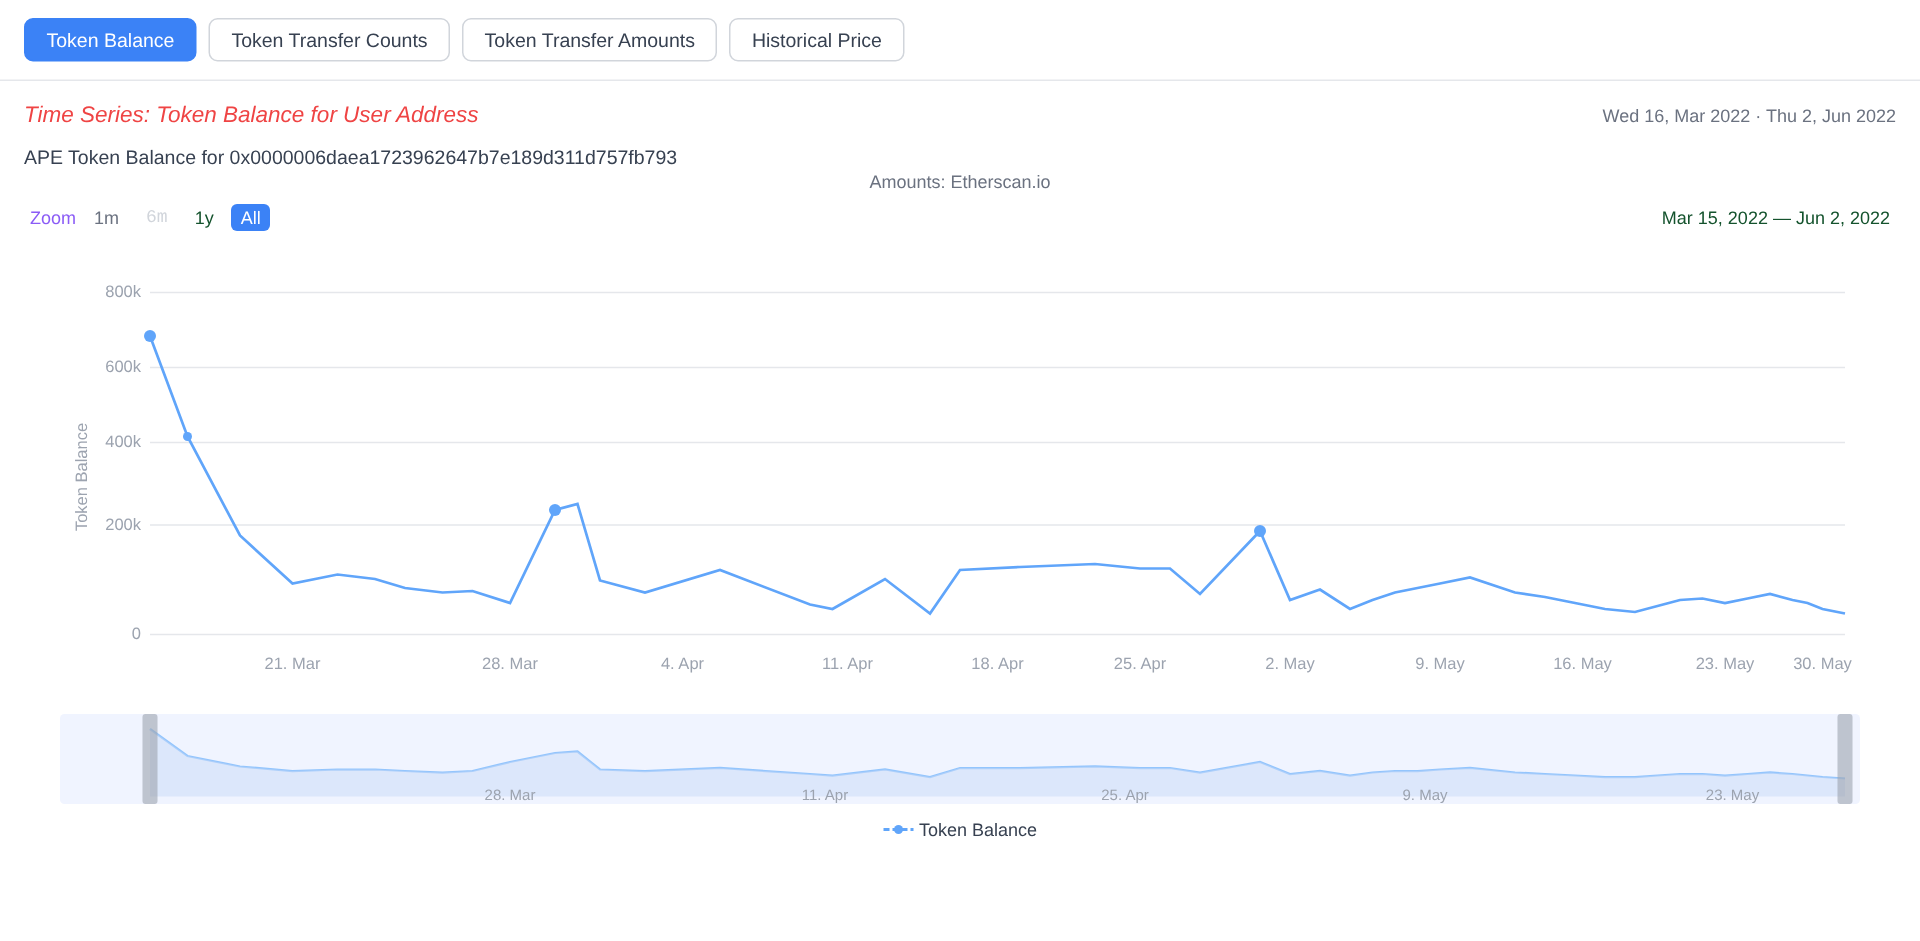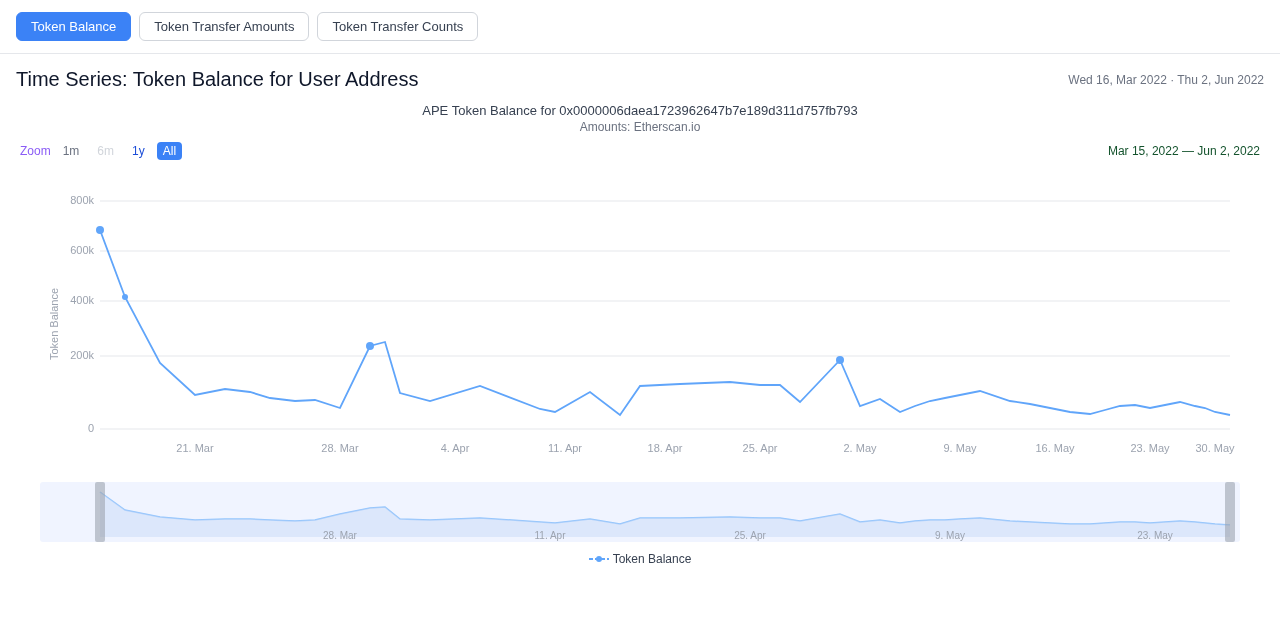--- a/index.html
+++ b/index.html
@@ -1,59 +1,60 @@
 <!DOCTYPE html>
 <html><head>
   <meta charset="utf-8">
   <style>
     * { box-sizing: border-box; margin: 0; padding: 0; }
     body { font-family: -apple-system, BlinkMacSystemFont, 'Segoe UI', sans-serif; background: #fff; color: #333; font-size: 13px; }
     .top-bar { display: flex; align-items: center; gap: 8px; padding: 12px 16px; border-bottom: 1px solid #e5e7eb; }
     .tab-btn { padding: 6px 14px; border-radius: 6px; border: 1px solid #d1d5db; background: #fff; cursor: pointer; font-size: 13px; color: #374151; }
     .tab-btn.active { background: #3b82f6; color: #fff; border-color: #3b82f6; }
     .page-header { display: flex; justify-content: space-between; align-items: center; padding: 14px 16px 8px; }
-    .page-title { font-size: 20px; font-weight: 500; color: #0f172a; }
+    .page-title { font-size: 15px; font-weight: 500; color: #ef4444; font-style: italic; }
     .date-range { font-size: 12px; color: #6b7280; margin-left: 16px; }
     .chart-container { padding: 4px 16px 0; }
-    .chart-title { text-align: center; font-size: 13px; color: #374151; margin-bottom: 2px; }
+    .chart-title { text-align: left; font-size: 13px; color: #374151; margin-bottom: 2px; }
     .chart-source { text-align: center; font-size: 12px; color: #6b7280; margin-bottom: 8px; }
     .zoom-row { display: flex; justify-content: space-between; align-items: center; margin-bottom: 4px; padding: 0 4px; }
     .zoom-label { font-size: 12px; color: #8b5cf6; }
     .zoom-btn { font-size: 12px; color: #6b7280; background: none; border: none; cursor: pointer; padding: 2px 6px; border-radius: 4px; }
     .zoom-btn.active { background: #3b82f6; color: #fff; }
     .date-range-display { font-size: 12px; color: #e57373; }
     .svg-chart { width: 100%; }
     .mini-chart-container { margin-top: 8px; position: relative; }
     .legend { display: flex; align-items: center; justify-content: center; gap: 6px; margin-top: 10px; }
     .legend-line { display: flex; align-items: center; gap: 4px; font-size: 12px; color: #374151; }
   </style>
 </head>
 <body>
 
 <div class="top-bar">
   <button class="tab-btn active">Token Balance</button>
+  <button class="tab-btn">Token Transfer Counts</button>
   <button class="tab-btn">Token Transfer Amounts</button>
-  <button class="tab-btn">Token Transfer Counts</button>
+  <button class="tab-btn">Historical Price</button>
 </div>
 
 <div class="page-header">
   <span class="page-title">Time Series: Token Balance for User Address</span>
   <span class="date-range">Wed 16, Mar 2022 · Thu 2, Jun 2022</span>
 </div>
 
 <div class="chart-container">
   <div class="chart-title">APE Token Balance for 0x0000006daea1723962647b7e189d311d757fb793</div>
   <div class="chart-source">Amounts: Etherscan.io</div>
 
   <div class="zoom-row">
     <div style="display:flex;align-items:center;gap:6px;">
       <span class="zoom-label">Zoom</span>
       <button class="zoom-btn">1m</button>
-      <button class="zoom-btn" style="color:#d1d5db;">6m</button>
-      <button class="zoom-btn" style="color:#1d4ed8;">1y</button>
+      <button class="zoom-btn" style="color:#d1d5db;font-family:Liberation Mono, monospace;">6m</button>
+      <button class="zoom-btn" style="color:#14532d;">1y</button>
       <button class="zoom-btn active">All</button>
     </div>
     <span class="date-range-display" style="color:#14532d;font-size:12px;">Mar 15, 2022  —  Jun 2, 2022</span>
   </div>
 
   <svg class="svg-chart" viewBox="0 0 1200 310" style="display:block;width:100%;height:310px;">
 
     <text transform="rotate(-90,18,160)" x="18" y="160" text-anchor="middle" font-size="11" fill="#9ca3af">Token Balance</text>
 
     <text x="54" y="40" text-anchor="end" font-size="11" fill="#9ca3af">800k</text>

